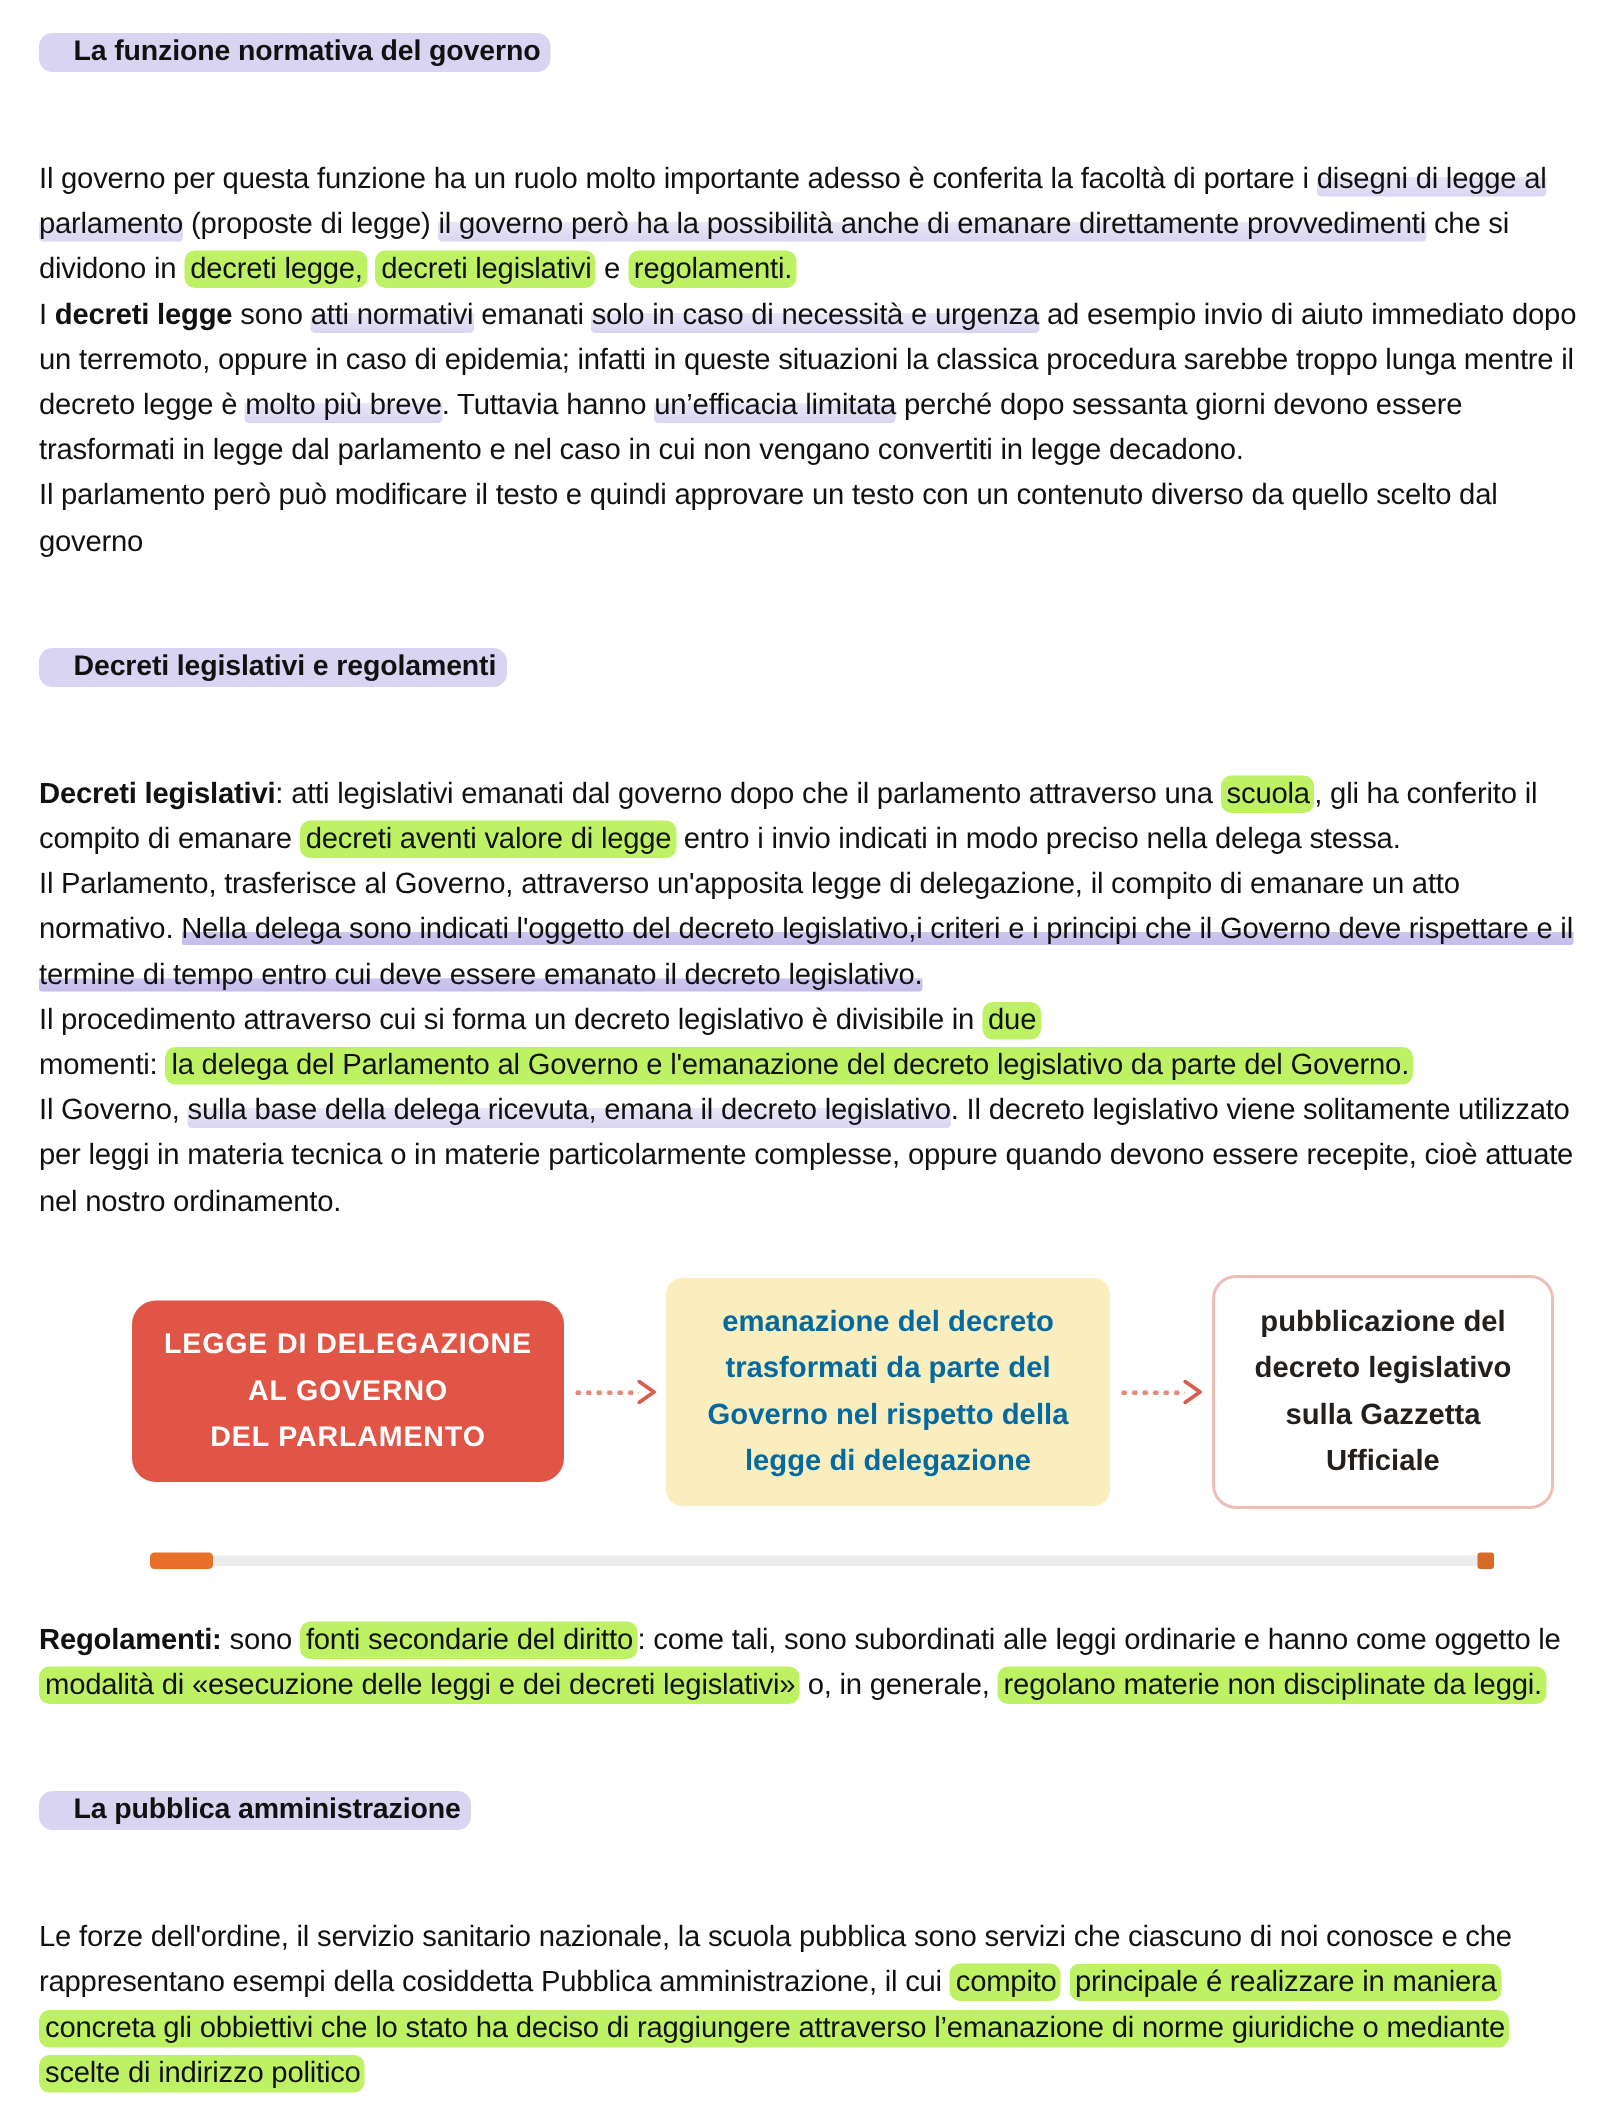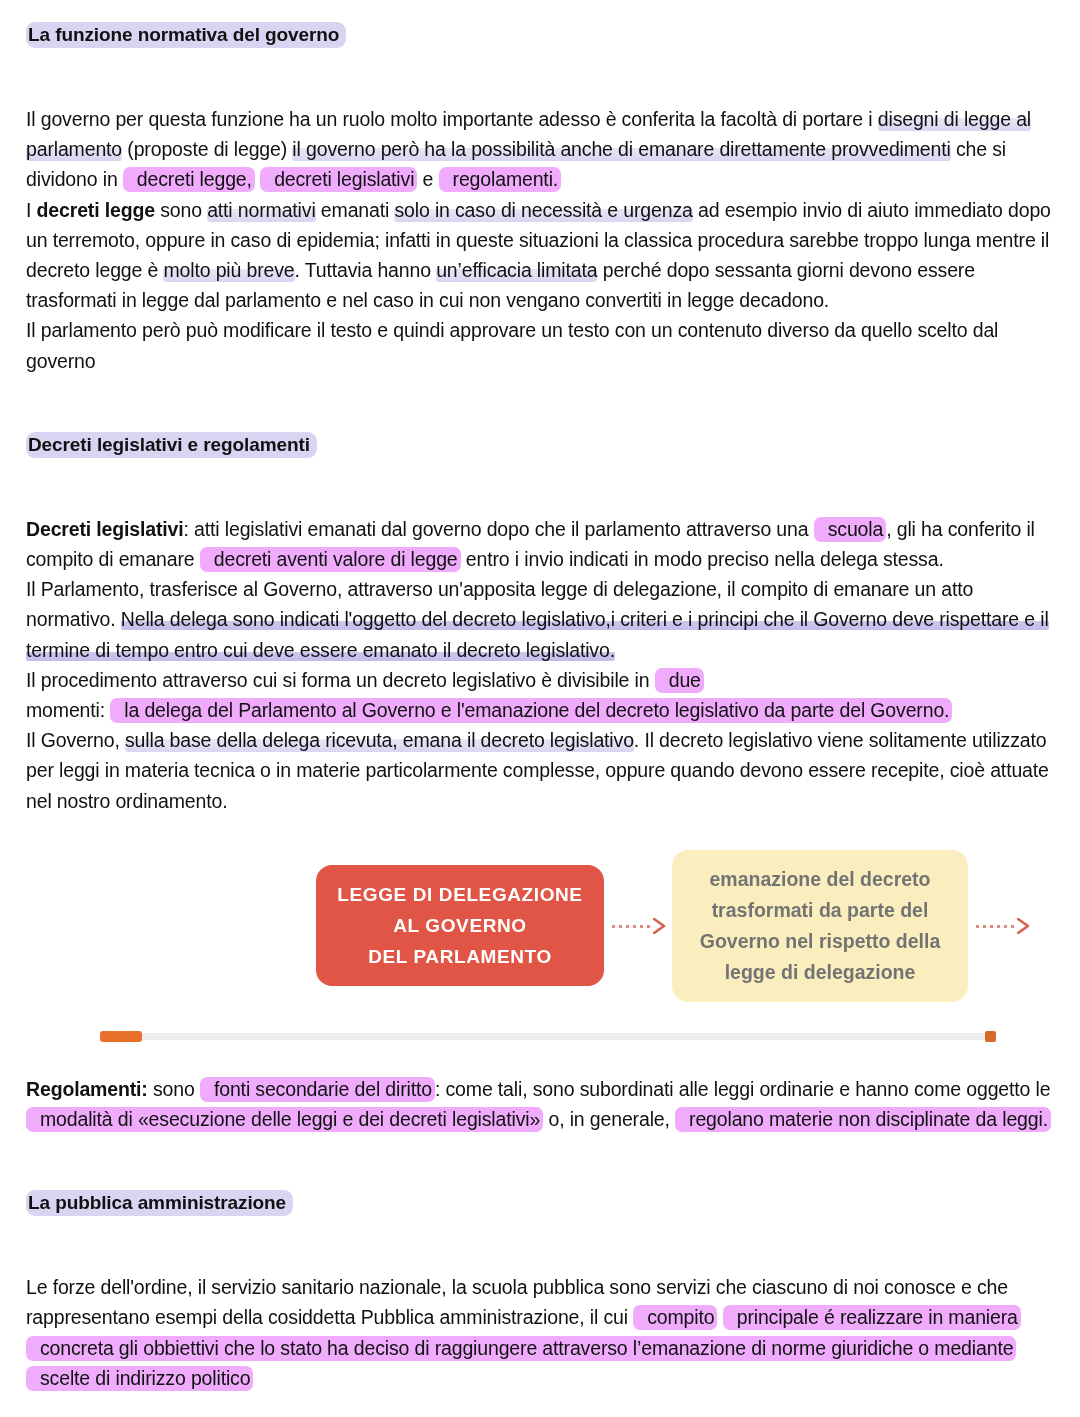--- a/index.html
+++ b/index.html
@@ -29,40 +29,40 @@
   .heading {
     font-size: 19px;
     font-weight: bold;
     line-height: 26px;
     margin: 0 0 0 0;
     letter-spacing: -0.1px;
   }
   .heading .hl {
     background: #d9d4f2;
     border-radius: 9px;
-    padding: 2px 7px 3px 2px;
+    padding: 2px 7px 3px 23px;
     box-decoration-break: clone;
     -webkit-box-decoration-break: clone;
   }
 
   
   .para {
     font-size: 19.5px;
     line-height: 30.2px;
     margin: 0;
     letter-spacing: -0.15px;
     word-spacing: 0px;
   }
   .para b { font-weight: bold; }
 
   
   .hl {
-    background: #f0abfc;
+    background: #bef264;
     border-radius: 7px;
-    padding: 1px 3px 2px 14px;
+    padding: 1px 3px 2px 4px;
     box-decoration-break: clone;
     -webkit-box-decoration-break: clone;
   }
   
   .hlu {
     background: linear-gradient(to bottom,
                 rgba(216,210,240,0.00) 0%,
                 rgba(216,210,240,0.00) 42%,
                 rgba(216,210,240,0.55) 43%,
                 rgba(216,210,240,0.95) 100%);
@@ -110,25 +110,26 @@
     font-weight: bold;
     font-size: 19px;
     line-height: 31px;
     letter-spacing: 0.6px;
     padding: 14px 12px;
   }
   .dbox-2 {
     width: 296px;
     min-height: 140px;
     background: #fbeebe;
-    color: #737373;
+    color: #0369a1;
     font-weight: bold;
     font-size: 19.5px;
     line-height: 31px;
     padding: 14px 14px;
+    border-radius: 11px;
   }
   .dbox-3 {
     width: 228px;
     min-height: 140px;
     background: #ffffff;
     border: 2px solid #f0bdb4;
     color: #231f1c;
     font-weight: bold;
     font-size: 19.5px;
     line-height: 31px;
@@ -254,20 +255,28 @@
         </div>
       </div>
 
       <div class="arrow">
         <span class="dots"></span>
         <svg class="head" viewBox="0 0 13 16">
           <path d="M1 1 L11 8 L1 15" fill="none" stroke="#d9604f" stroke-width="2.6" stroke-linecap="round" stroke-linejoin="round"></path>
         </svg>
       </div>
 
+      <div class="dbox dbox-3">
+        <div>
+          <span>pubblicazione del</span>
+          <span>decreto legislativo</span>
+          <span>sulla Gazzetta</span>
+          <span>Ufficiale</span>
+        </div>
+      </div>
 
     </div>
 
     <div class="rule-wrap">
       <div class="rule-track"></div>
       <div class="rule-thumb"></div>
       <div class="rule-endcap"></div>
     </div>
 
     <div class="gap-md"></div>

